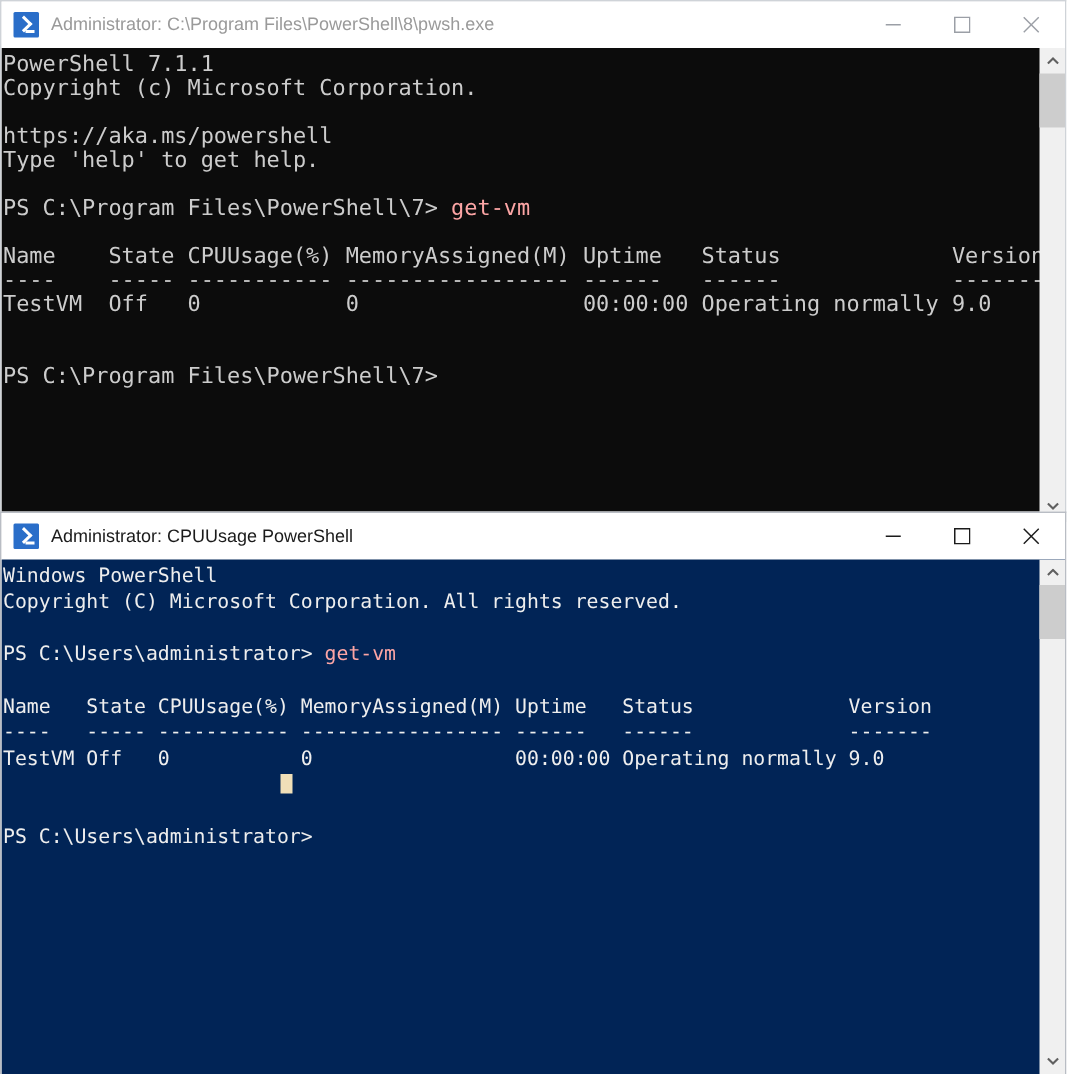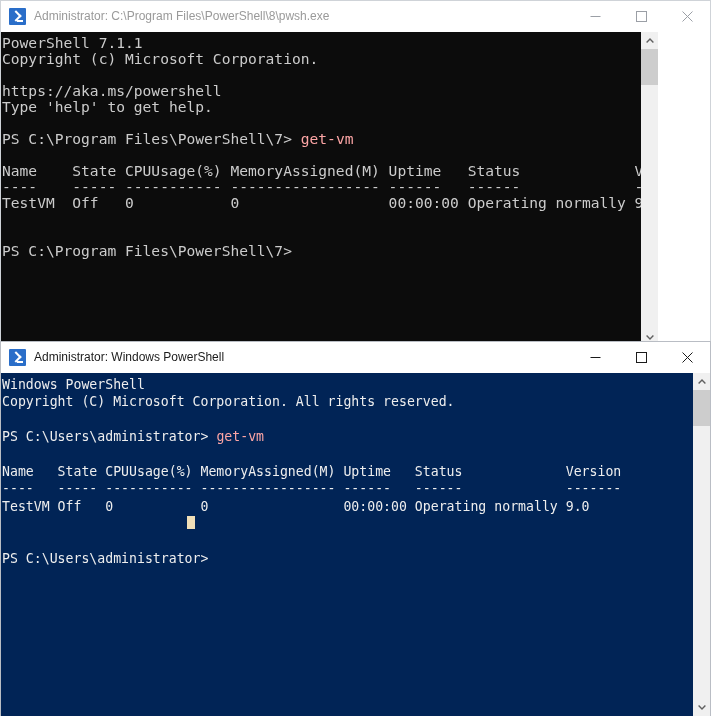--- a/index.html
+++ b/index.html
@@ -110,21 +110,21 @@
     width: 711px;
     height: 348px;
     border: 1px solid #cfd3d8;
     border-bottom: none;
     background: #ffffff;
   }
   #win-pwsh7 .console {
     position: absolute;
     left: 0;
     top: 31px;
-    width: 657px;
+    width: 709px;
     height: 316px;
     background: #0c0c0c;
     border-bottom: 2px solid #1a6fc4;
   }
   #win-pwsh7 .console-text {
     color: #cccccc;
     font-size: 14.6px;
     line-height: 16px;
     padding: 3px 0 0 1px;
   }
@@ -248,21 +248,21 @@
         </svg>
       </div>
     </div>
   </div>
 </div>
 
 <div class="window" id="win-wps">
 
   <div class="titlebar">
     <span class="title-icon"></span>
-    <span class="title-text active">Administrator: Windows PowerShell</span>
+    <span class="title-text active">Administrator: CPUUsage PowerShell</span>
 
     <div class="winbtns">
       <div class="winbtn">
         <svg width="11" height="11" viewBox="0 0 11 11" fill="none">
           <line class="glyph-active" x1="0.5" y1="5.5" x2="10.5" y2="5.5" stroke-width="1"></line>
         </svg>
       </div>
       <div class="winbtn">
         <svg width="11" height="11" viewBox="0 0 11 11" fill="none">
           <rect class="glyph-active" x="0.5" y="0.5" width="10" height="10" stroke-width="1"></rect>

